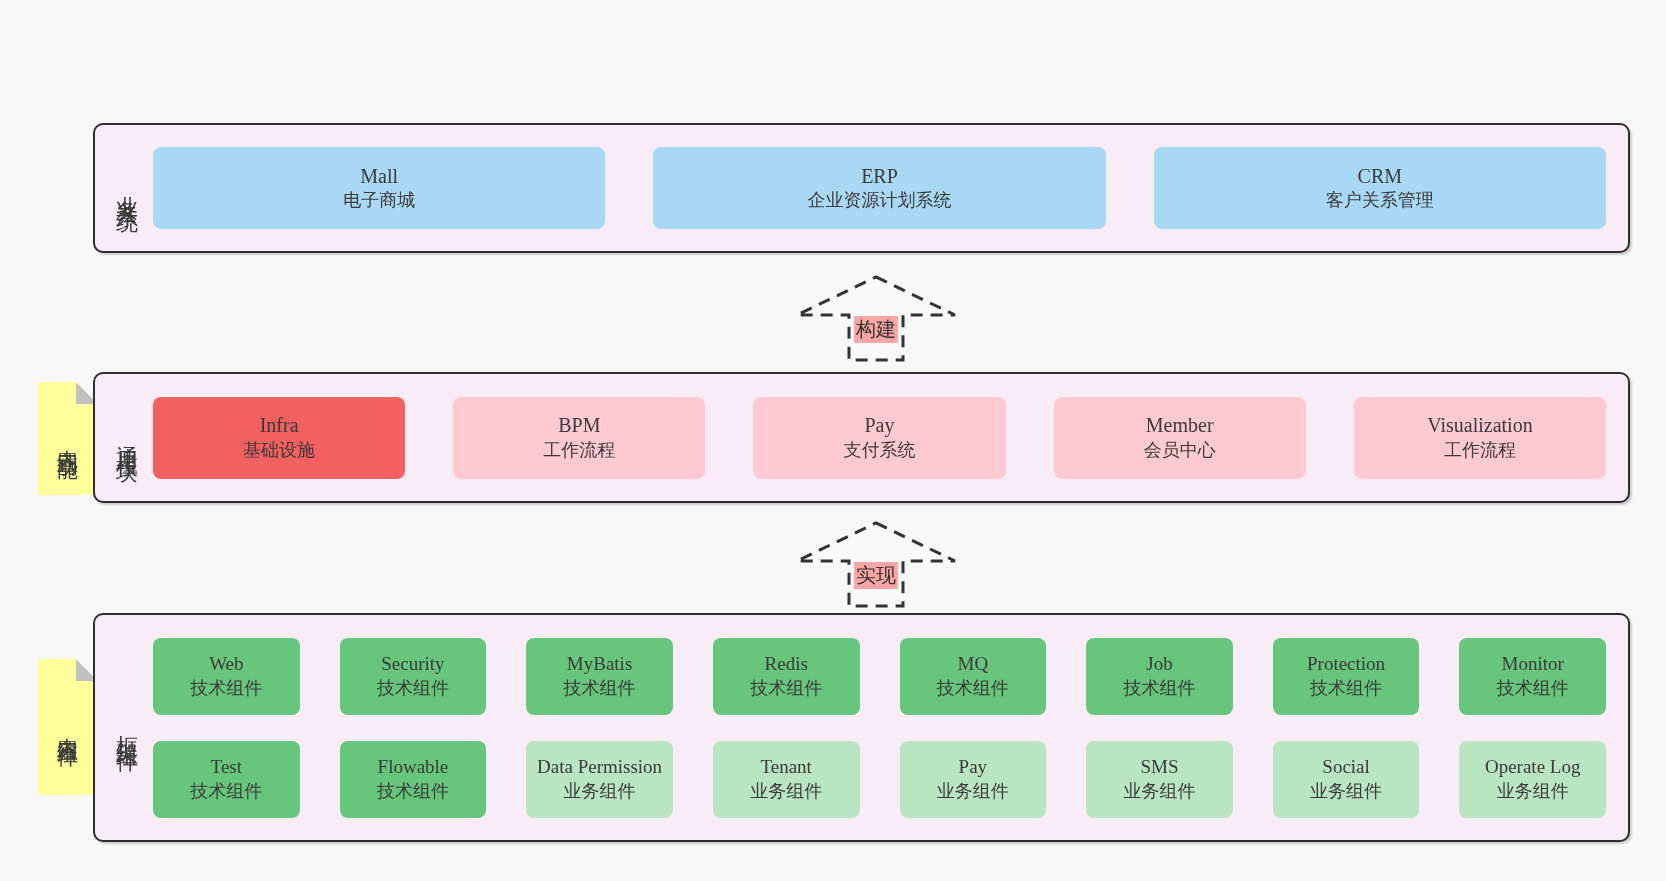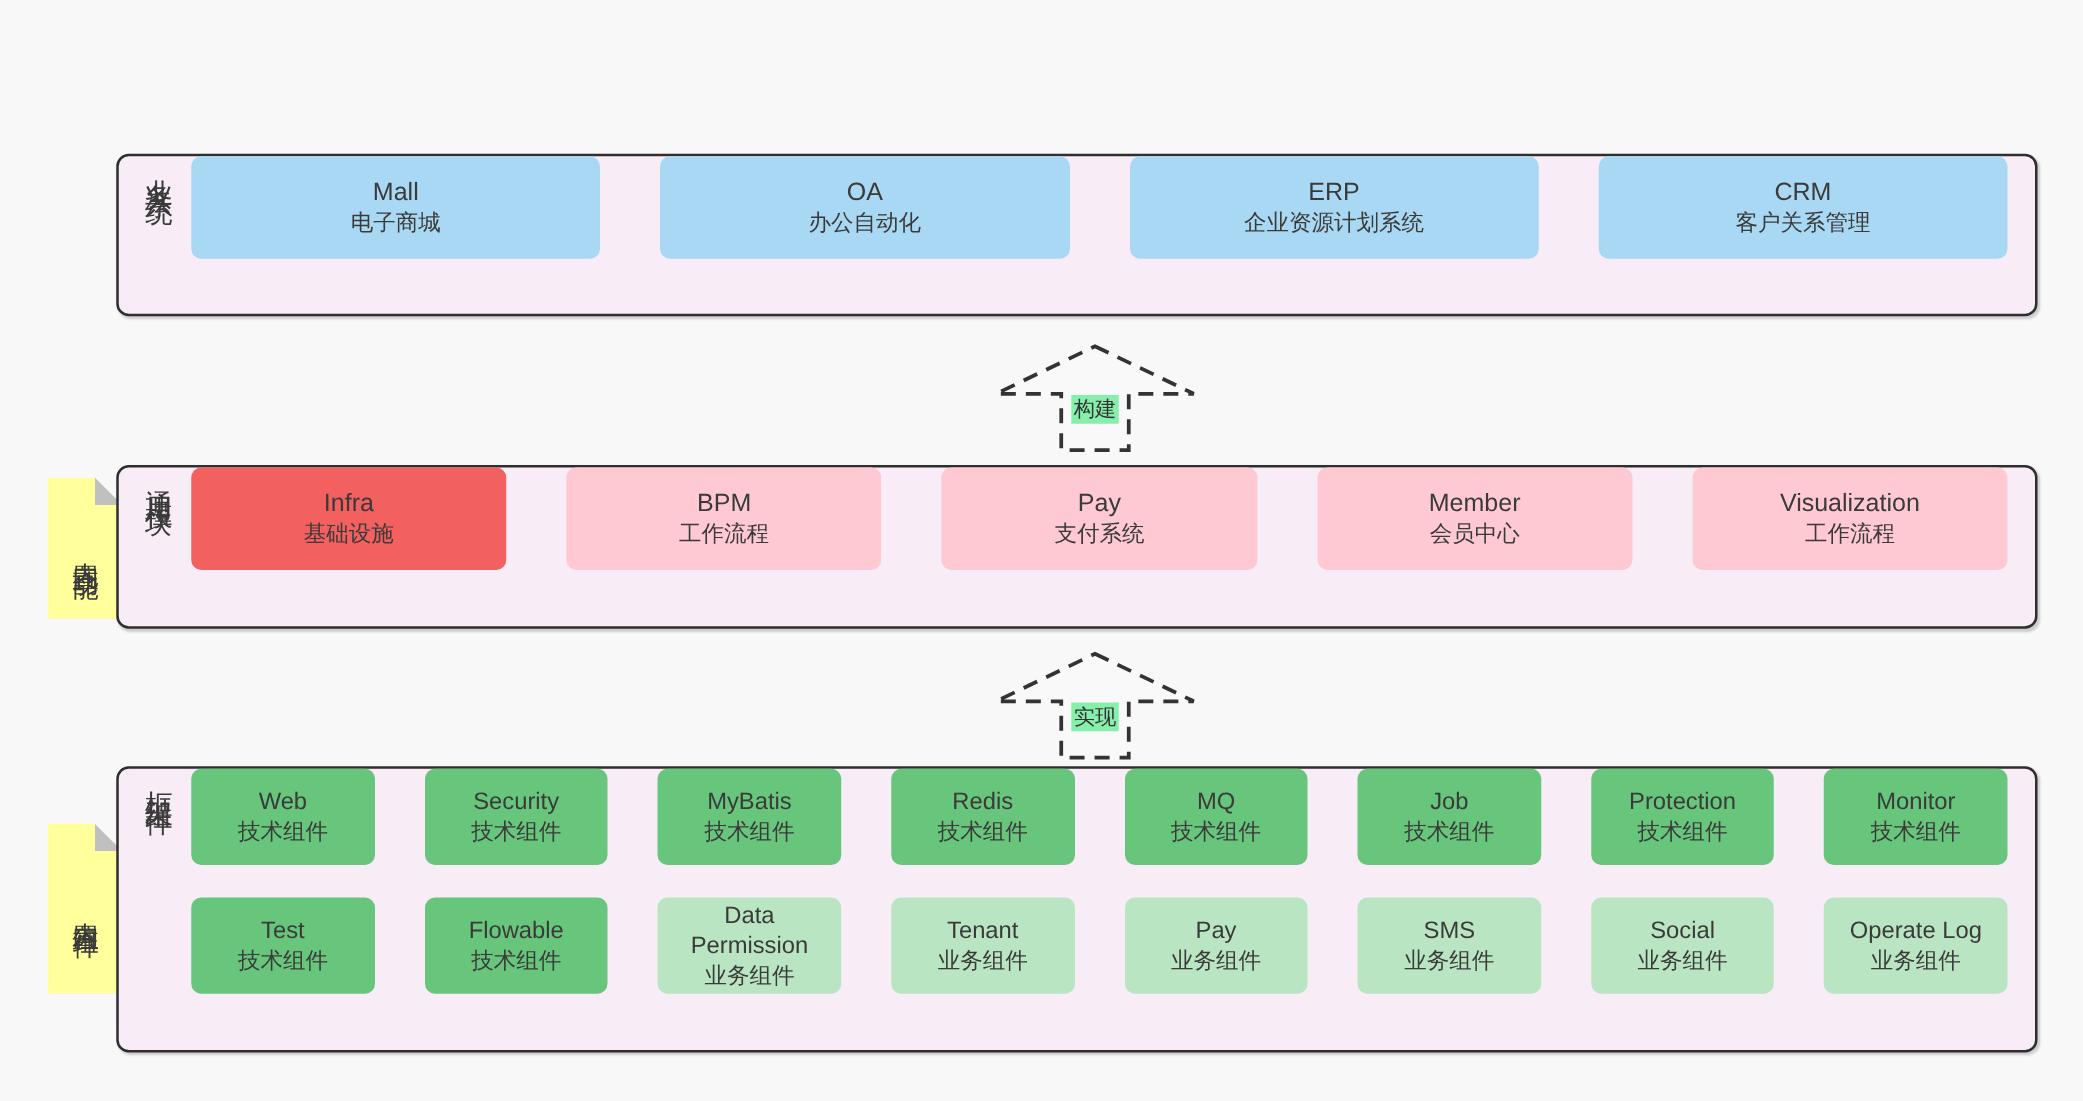--- a/index.html
+++ b/index.html
@@ -4,21 +4,21 @@
 <style>
   html,body{margin:0;padding:0;}
   body{background:#f8f8f8;font-family:"Liberation Sans","DejaVu Sans",sans-serif;}
   .canvas{position:relative;width:1666px;height:881px;background:#f8f8f8;overflow:hidden;}
 
   
   .layer{
     position:absolute;left:93px;width:1537px;box-sizing:border-box;
     background:#f8edf7;border:2px solid #2e2e2e;border-radius:10px;
     box-shadow:2px 2px 2px rgba(0,0,0,0.18);
-    display:flex;align-items:flex-start;
+    display:flex;align-items:center;font-family:Liberation Serif, serif;
   }
   .layer-business{top:123px;height:130px;}
   .layer-modules{top:372px;height:131px;}
   .layer-components{top:613px;height:229px;}
 
   .vlabel{
     writing-mode:vertical-rl;text-orientation:upright;
     font-size:22px;letter-spacing:5px;color:#3a3a3a;
     margin-left:14px;width:36px;text-align:center;line-height:36px;
     flex:0 0 auto;user-select:none;
@@ -63,21 +63,21 @@
     font-size:21px;letter-spacing:3px;color:#3a3a3a;line-height:1;
   }
 
   
   .arrow{position:absolute;left:791px;width:170px;height:92px;}
   .arrow-build{top:272px;}
   .arrow-impl{top:518px;}
   .arrow svg{position:absolute;top:0;left:0;}
   .arrow-label{
     position:absolute;left:50%;top:44px;transform:translateX(-50%);
-    background:#86efac;padding:0 2px;font-size:17px;color:#333;white-space:nowrap;
+    background:#fca5a5;padding:0 2px;font-size:20px;color:#333;white-space:nowrap;
   }
 </style>
 </head>
 <body>
 
 <div class="canvas">
 
   <div class="note note-modules">
     <div class="fold"></div>
     <div class="note-text">内置功能</div>
@@ -89,24 +89,20 @@
 
   <div class="layer layer-business">
     <div class="vlabel">业务系统</div>
     <div class="boxes-area">
       <div class="box-row row-tall">
         <div class="box blue">
           <div class="box-name">Mall</div>
           <div class="box-sub">电子商城</div>
         </div>
         <div class="box blue">
-          <div class="box-name">OA</div>
-          <div class="box-sub">办公自动化</div>
-        </div>
-        <div class="box blue">
           <div class="box-name">ERP</div>
           <div class="box-sub">企业资源计划系统</div>
         </div>
         <div class="box blue">
           <div class="box-name">CRM</div>
           <div class="box-sub">客户关系管理</div>
         </div>
       </div>
     </div>
   </div>

